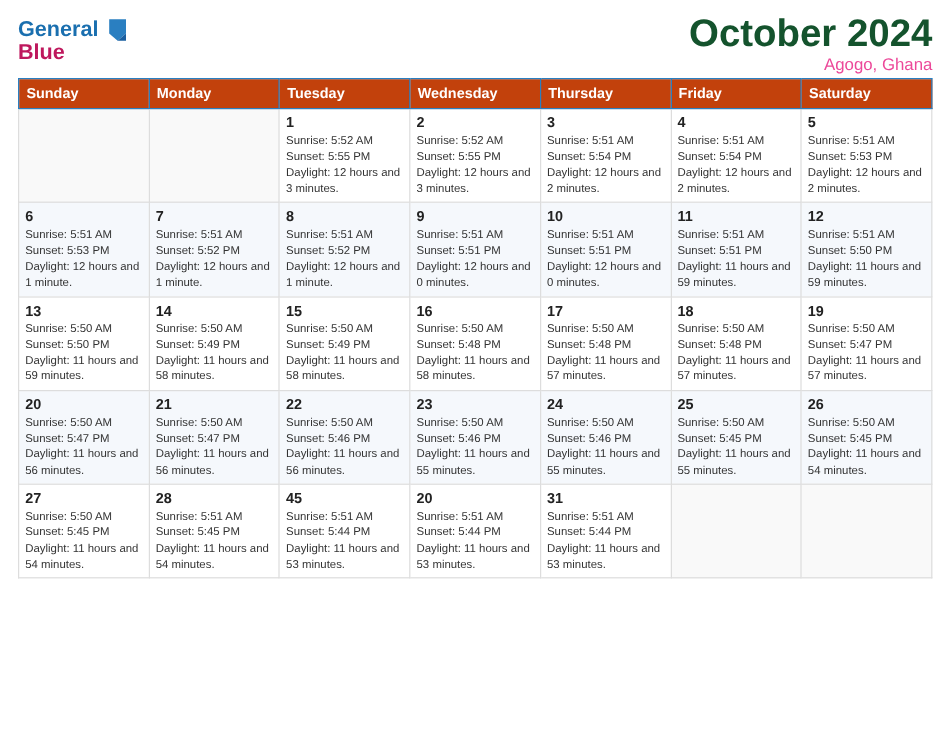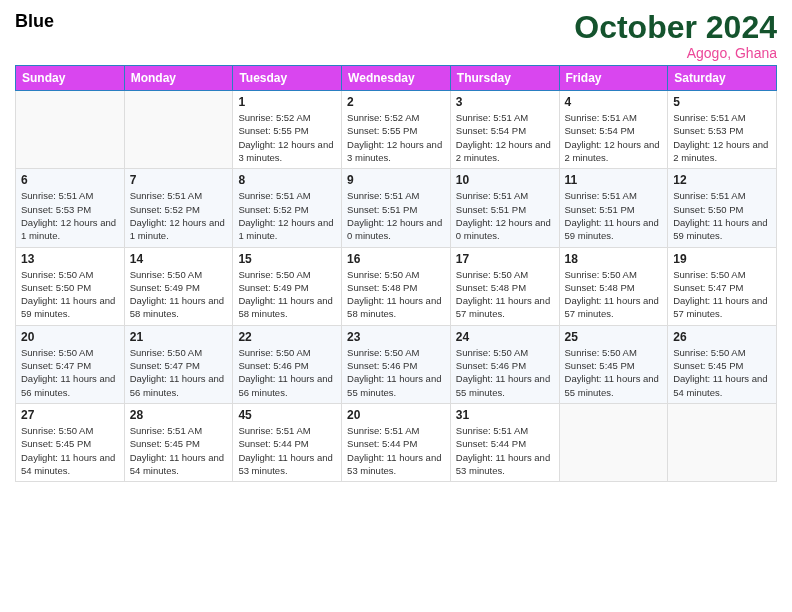--- a/index.html
+++ b/index.html
@@ -42,21 +42,21 @@
     .location {
       font-size: 14px;
       color: #ec4899;
     }
     .calendar-table {
       width: 100%;
       border-collapse: collapse;
       table-layout: fixed;
     }
     .calendar-table th {
-      background-color: #d946ef;
+      background-color: #c2410c;
       color: #fff;
       text-align: left;
       padding: 5px 6px;
       font-size: 12px;
       font-weight: bold;
       border: 1px solid #2a7fc1;
     }
     .calendar-table td {
       border: 1px solid #ddd;
       vertical-align: top;
@@ -85,21 +85,30 @@
       background: #f9f9f9 !important;
     }
   </style>
 </head>
 <body>
 
 <div class="container">
   <div class="header-row">
     <div class="logo">
       <div>
-        <div style="font-size:18px;font-weight:bold;color:#000000;line-height:1.1;margin-top:-2px;">Blue</div>
+        <div style="display:flex;align-items:center;">
+          <div style="font-size:18px;font-weight:bold;color:#333;line-height:1.1;">
+            <span style="color:#1a6faf;">General</span>
+            <svg class="logo-icon" viewBox="0 0 18 22" style="display:inline;vertical-align:middle;margin-left:2px;">
+              <polygon points="2,2 16,2 16,14 9,20 2,14" fill="#2a7fc1"></polygon>
+              <polygon points="9,20 16,14 16,20" fill="#1a5fa0"></polygon>
+            </svg>
+          </div>
+        </div>
+        <div style="font-size:18px;font-weight:bold;color:#be185d;line-height:1.1;margin-top:-2px;">Blue</div>
       </div>
     </div>
     <div class="title-block">
       <div class="month-title">October 2024</div>
       <div class="location">Agogo, Ghana</div>
     </div>
   </div>
 
   <table class="calendar-table">
     <thead>

